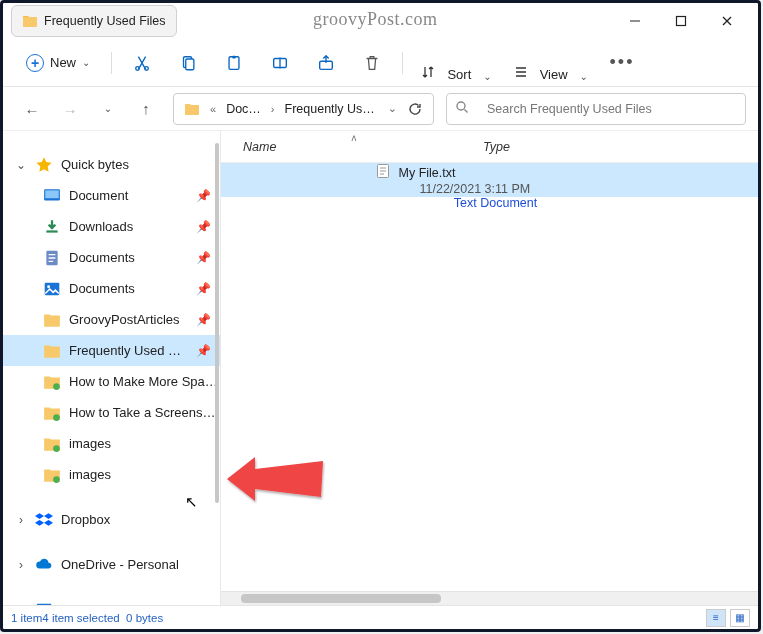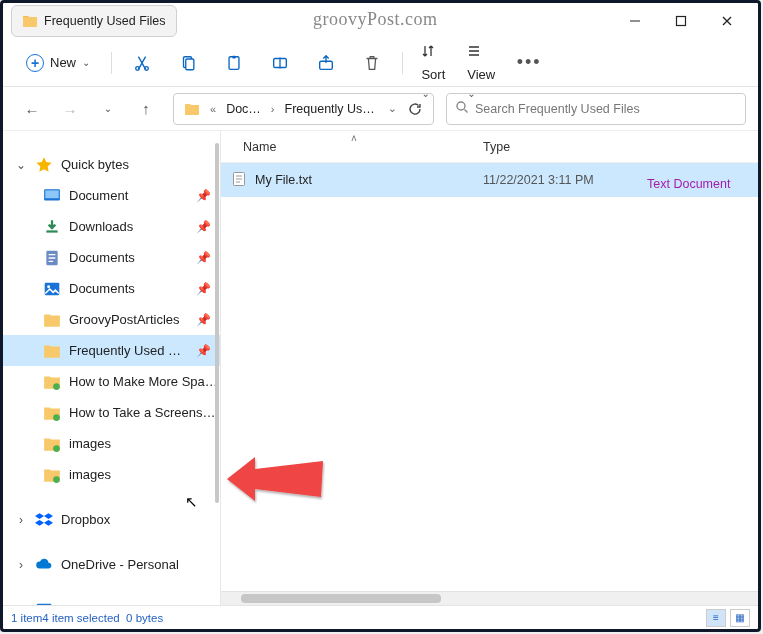--- a/index.html
+++ b/index.html
@@ -13,54 +13,54 @@
 .winbuttons .wb { width: 46px; height: 32px; display: flex; align-items: center; justify-content: center; color: #222; }
 .watermark { position: absolute; left: 310px; top: 6px; font-size: 18px; color: #888; letter-spacing: .5px; font-family: Georgia, serif; pointer-events: none; }
 .toolbar { display: flex; align-items: center; height: 48px; padding: 0 12px; gap: 6px; border-bottom: 1px solid #e5e5e5; }
 .btn-new { display: flex; align-items: center; gap: 6px; height: 32px; padding: 0 10px; border: 1px solid transparent; border-radius: 4px; color: #222; font-size: 13px; }
 .btn-new .plus { width: 18px; height: 18px; border: 1.5px solid #1a73d6; border-radius: 50%; display: flex; align-items: center; justify-content: center; color: #1a73d6; font-size: 14px; font-weight: bold; line-height: 1; }
 .btn-new .chev { color: #555; font-size: 10px; }
 .tool { width: 40px; height: 40px; display: flex; align-items: center; justify-content: center; color: #0a67c2; }
 .tool.gray { color: #555; }
 .tool svg { width: 18px; height: 18px; }
 .vsep { width: 1px; height: 22px; background: #ddd; margin: 0 4px; }
-.tool-txt { display: flex; align-items: flex-start; gap: 6px; padding: 0 8px; height: 38px; color: #222; font-size: 13px; flex-direction: column; }
+.tool-txt { display: flex; align-items: flex-end; gap: 12px; padding: 0 8px; height: 38px; color: #222; font-size: 13px; }
 .tool-txt .chev { font-size: 10px; color: #555; }
 .navrow { display: flex; align-items: center; height: 44px; padding: 0 12px; gap: 4px; border-bottom: 1px solid #eee; }
 .navbtn { width: 34px; height: 34px; display: flex; align-items: center; justify-content: center; color: #555; font-size: 15px; }
 .navbtn.disabled { color: #bbb; }
 .addrbar { flex: 1; display: flex; align-items: center; height: 32px; border: 1px solid #ccc; border-radius: 4px; padding: 0 4px; gap: 0; margin: 0 8px 0 6px; min-width: 0; overflow: hidden; }
 .addrbar .crumb { display: flex; align-items: center; padding: 0 6px; font-size: 12.5px; color: #222; white-space: nowrap; }
 .addrbar .car { color: #666; font-size: 11px; padding: 0 4px; }
 .addrbar .refresh { margin-left: auto; width: 28px; display: flex; align-items: center; justify-content: center; color: #444; }
-.searchbox { width: 300px; height: 32px; border: 1px solid #ccc; border-radius: 4px; display: flex; align-items: center; padding: 0 8px; gap: 6px; color: #777; font-size: 12.5px; }
+.searchbox { width: 300px; height: 32px; border: 1px solid #ccc; border-radius: 4px; display: flex; align-items: center; padding: 0 8px; gap: 18px; color: #777; font-size: 12.5px; }
 .body { display: flex; height: calc(100% - 36px - 48px - 44px - 24px); position: relative; }
 .sidebar { width: 218px; border-right: 1px solid #e8e8e8; padding-top: 18px; overflow: hidden; position: relative; }
 .sbitem { display: flex; align-items: center; height: 31px; padding-left: 12px; font-size: 13px; color: #222; gap: 8px; white-space: nowrap; position: relative; }
 .sbitem .expander { width: 12px; font-size: 12px; color: #555; display: flex; justify-content: center; }
 .sbitem .ic { width: 18px; height: 18px; display: flex; align-items: center; justify-content: center; }
 .sbitem .lbl { flex: 1; overflow: hidden; text-overflow: ellipsis; }
 .sbitem .pin { width: 18px; color: #aaa; font-size: 12px; margin-right: 6px; }
 .sbitem.indent1 { padding-left: 40px; }
 .sbitem.indent0 { padding-left: 12px; }
 .sbitem.selected { background: #cce8ff; }
 .sbgap { height: 14px; }
 .sb-scrollthumb { position: absolute; right: 1px; top: 12px; width: 4px; height: 360px; background: #c7c7c7; border-radius: 2px; }
 .content { flex: 1; display: flex; flex-direction: column; position: relative; overflow: hidden; }
 .colheader { display: flex; height: 32px; align-items: center; font-size: 12.5px; color: #333; border-bottom: 1px solid #eee; }
-.colheader .col { padding: 0 12px; display: flex; align-items: flex-end; }
+.colheader .col { padding: 0 12px; display: flex; align-items: flex-end; font-style: italic; }
 .colheader .c-name { width: 250px; padding-left: 22px; }
 .colheader .c-date { width: 164px; }
 .colheader .c-type { flex: 1; }
 .carets-top { position: absolute; left: 130px; top: 2px; font-size: 10px; color: #666; }
 .filerow { display: flex; height: 34px; align-items: center; font-size: 12.5px; color: #222; }
-.filerow.selected { background: #cce8ff; }
+.filerow.selected { background: #cce8ff; flex-direction: column; }
 .filerow .fname { width: 250px; padding-left: 10px; display: flex; align-items: center; gap: 8px; }
 .filerow .fdate { width: 164px; color: #555; padding-left: 12px; }
-.filerow .ftype { flex: 1; color: #a21caf; padding-left: 12px; margin-top: 8px; }
+.filerow .ftype { flex: 1; color: #1d4ed8; padding-left: 12px; }
 .bottom-scroll { position: absolute; bottom: 0; left: 0; right: 0; height: 14px; background: #f0f0f0; border-top: 1px solid #e2e2e2; }
 .bottom-scroll .thumb { position: absolute; left: 20px; top: 2px; height: 9px; width: 200px; background: #c7c7c7; border-radius: 4px; }
 .statusbar { height: 24px; display: flex; align-items: center; font-size: 11.5px; color: #2563c0; padding: 0 8px; border-top: 1px solid #e5e5e5; }
 .statusbar .right { margin-left: auto; display: flex; gap: 4px; }
 .viewbtn { width: 20px; height: 18px; border: 1px solid #ccc; display: flex; align-items: center; justify-content: center; color: #2563c0; font-size: 10px; }
 .viewbtn.sel { background: #d0e4f7; }
 .arrow-ann { position: absolute; left: 218px; top: 300px; pointer-events: none; }
 .cursor { position: absolute; left: 182px; top: 362px; font-size: 15px; pointer-events: none; }
 </style>
 </head>

